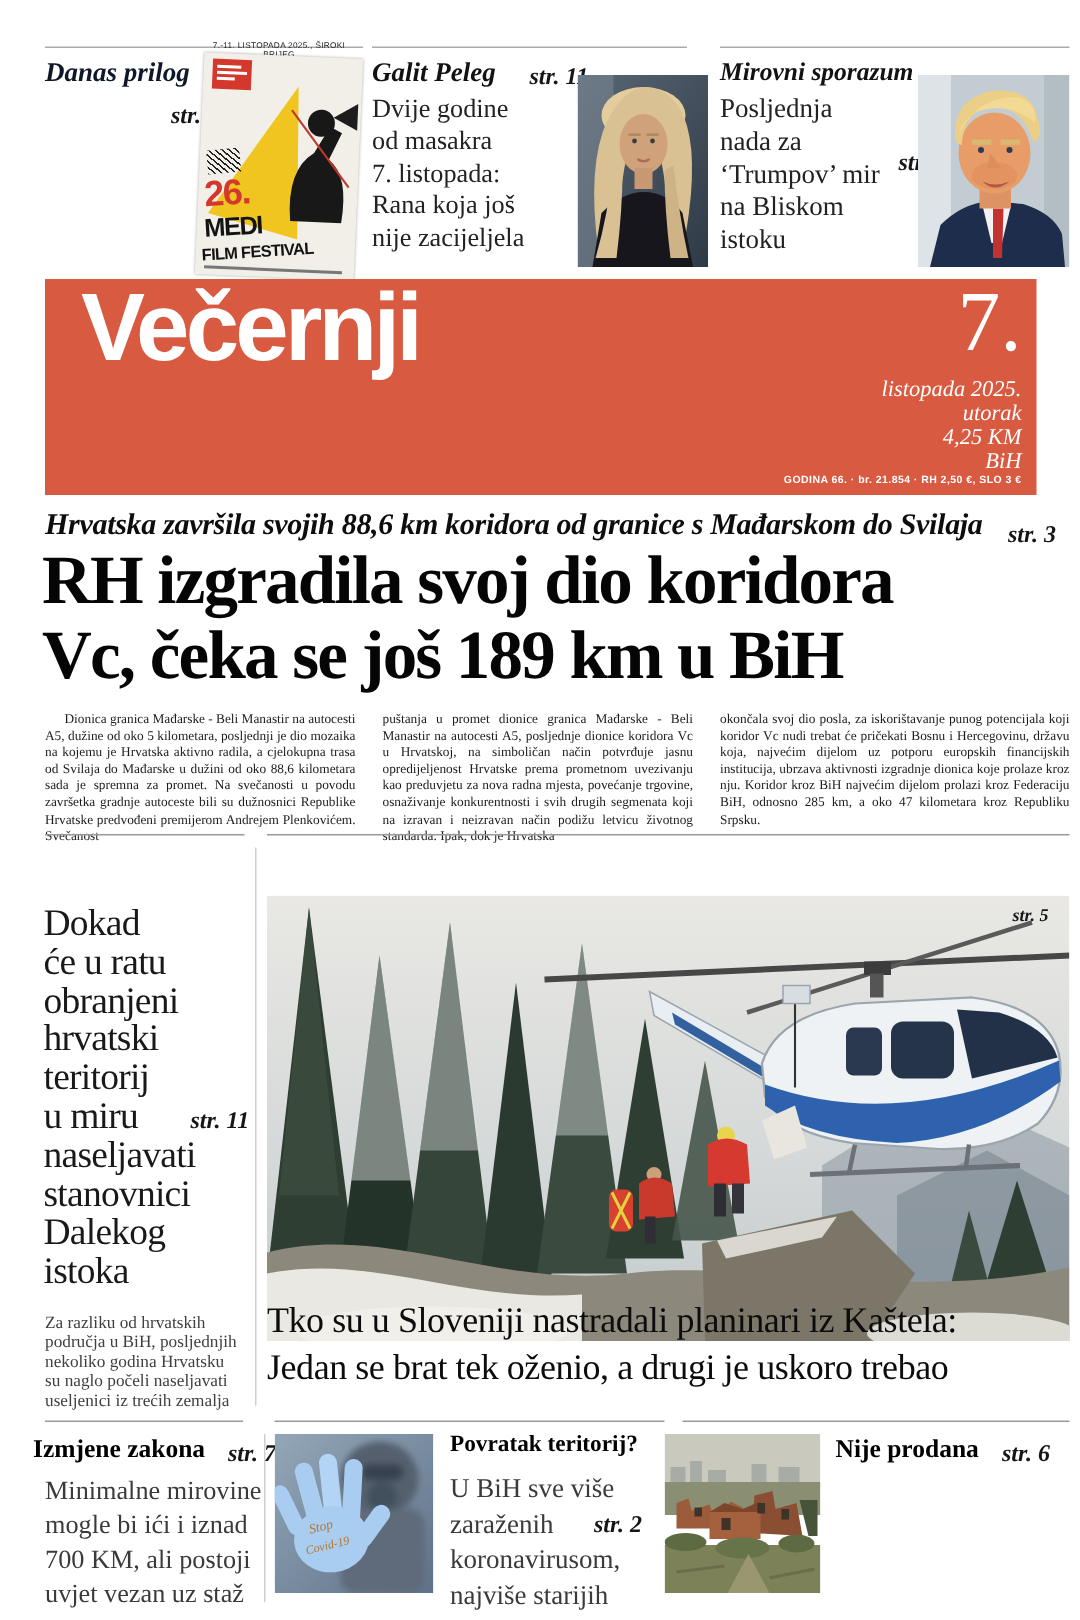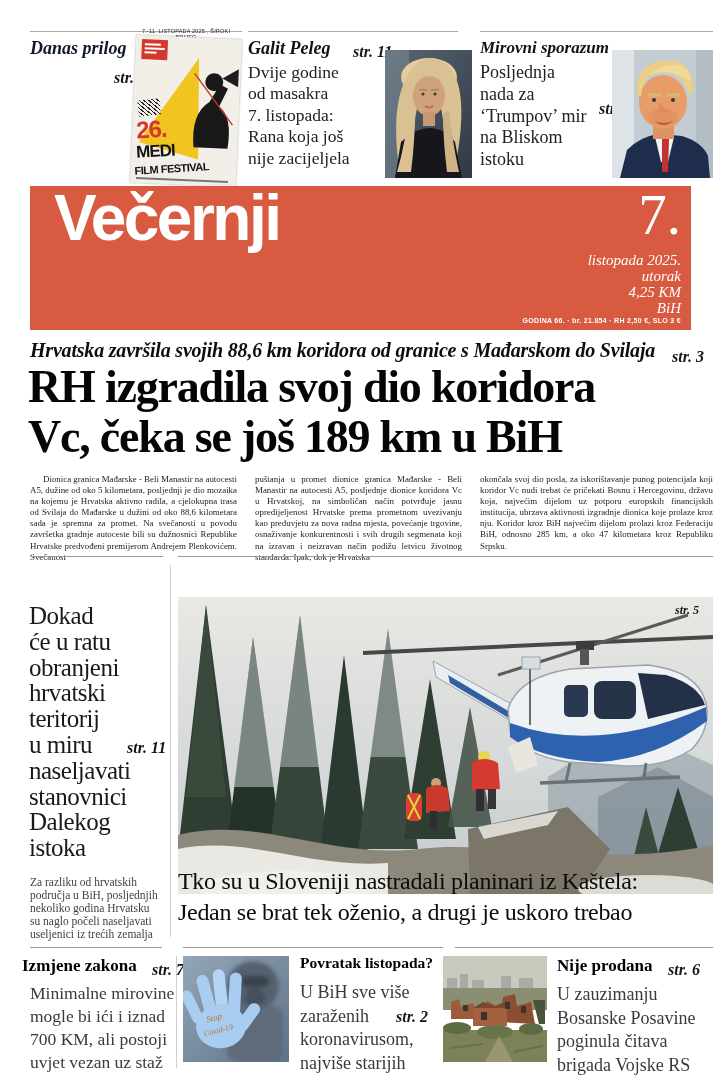--- a/index.html
+++ b/index.html
@@ -321,21 +321,21 @@
         <rect x="21" y="17" width="12" height="46" rx="6" fill="#a9cdf0" transform="rotate(-9 27 40)"></rect>
         <rect x="35" y="13" width="12" height="50" rx="6" fill="#b3d4f4"></rect>
         <rect x="49" y="18" width="12" height="46" rx="6" fill="#a9cdf0" transform="rotate(9 55 41)"></rect>
         <rect x="60" y="48" width="12" height="32" rx="6" fill="#a9cdf0" transform="rotate(42 66 64)"></rect>
         <ellipse cx="38" cy="70" rx="25" ry="22" fill="#a9cdf0"></ellipse>
         <text x="24" y="64" font-size="9" font-style="italic" fill="#b5762f" transform="rotate(-8 30 62)">Stop</text>
         <text x="20" y="77" font-size="8" font-style="italic" fill="#b5762f" transform="rotate(-8 30 74)">Covid-19</text>
       </g>
     </svg>
   </div>
-  <div class="abs bs-kicker" style="left:300px;top:954px;font-size:15.5px;">Povratak listopada?</div>
+  <div class="abs bs-kicker" style="left:300px;top:954px;font-size:15.5px;">Povratak teritorij?</div>
   <div class="abs bs-head pre" style="left:300px;top:981px;width:150px;line-height:23.5px;">U BiH sve više
 zaraženih
 koronavirusom,
 najviše starijih</div>
   <div class="abs pageref" style="left:396px;top:1008px;">str. 2</div>
 
   <div class="photo" style="left:443px;top:956px;width:104px;height:106px;">
     <svg width="104" height="106" viewBox="0 0 104 106" preserveAspectRatio="none">
       <rect width="104" height="36" fill="#c9c9bd"></rect>
       <g fill="#a3a8a4" opacity=".85">
@@ -359,18 +359,14 @@
       <ellipse cx="14" cy="72" rx="14" ry="6" fill="#5d6a42"></ellipse>
       <ellipse cx="52" cy="76" rx="18" ry="7" fill="#67744a"></ellipse>
       <ellipse cx="88" cy="73" rx="12" ry="6" fill="#5d6a42"></ellipse>
       <polygon points="42,106 56,80 70,106" fill="#9a9670"></polygon>
       <line x1="8" y1="92" x2="40" y2="88" stroke="#6b6f49" stroke-width="2"></line>
       <line x1="70" y1="96" x2="100" y2="90" stroke="#6b6f49" stroke-width="2"></line>
     </svg>
   </div>
   <div class="abs bs-kicker" style="left:557px;top:956px;">Nije prodana</div>
   <div class="abs pageref" style="left:668px;top:961px;">str. 6</div>
-  <div class="abs bs-head pre" style="left:557px;top:983px;width:158px;line-height:23.5px;">U zauzimanju
-Bosanske Posavine
-poginula čitava
-brigada Vojske RS</div>
 
 </div>
 
 </body></html>

